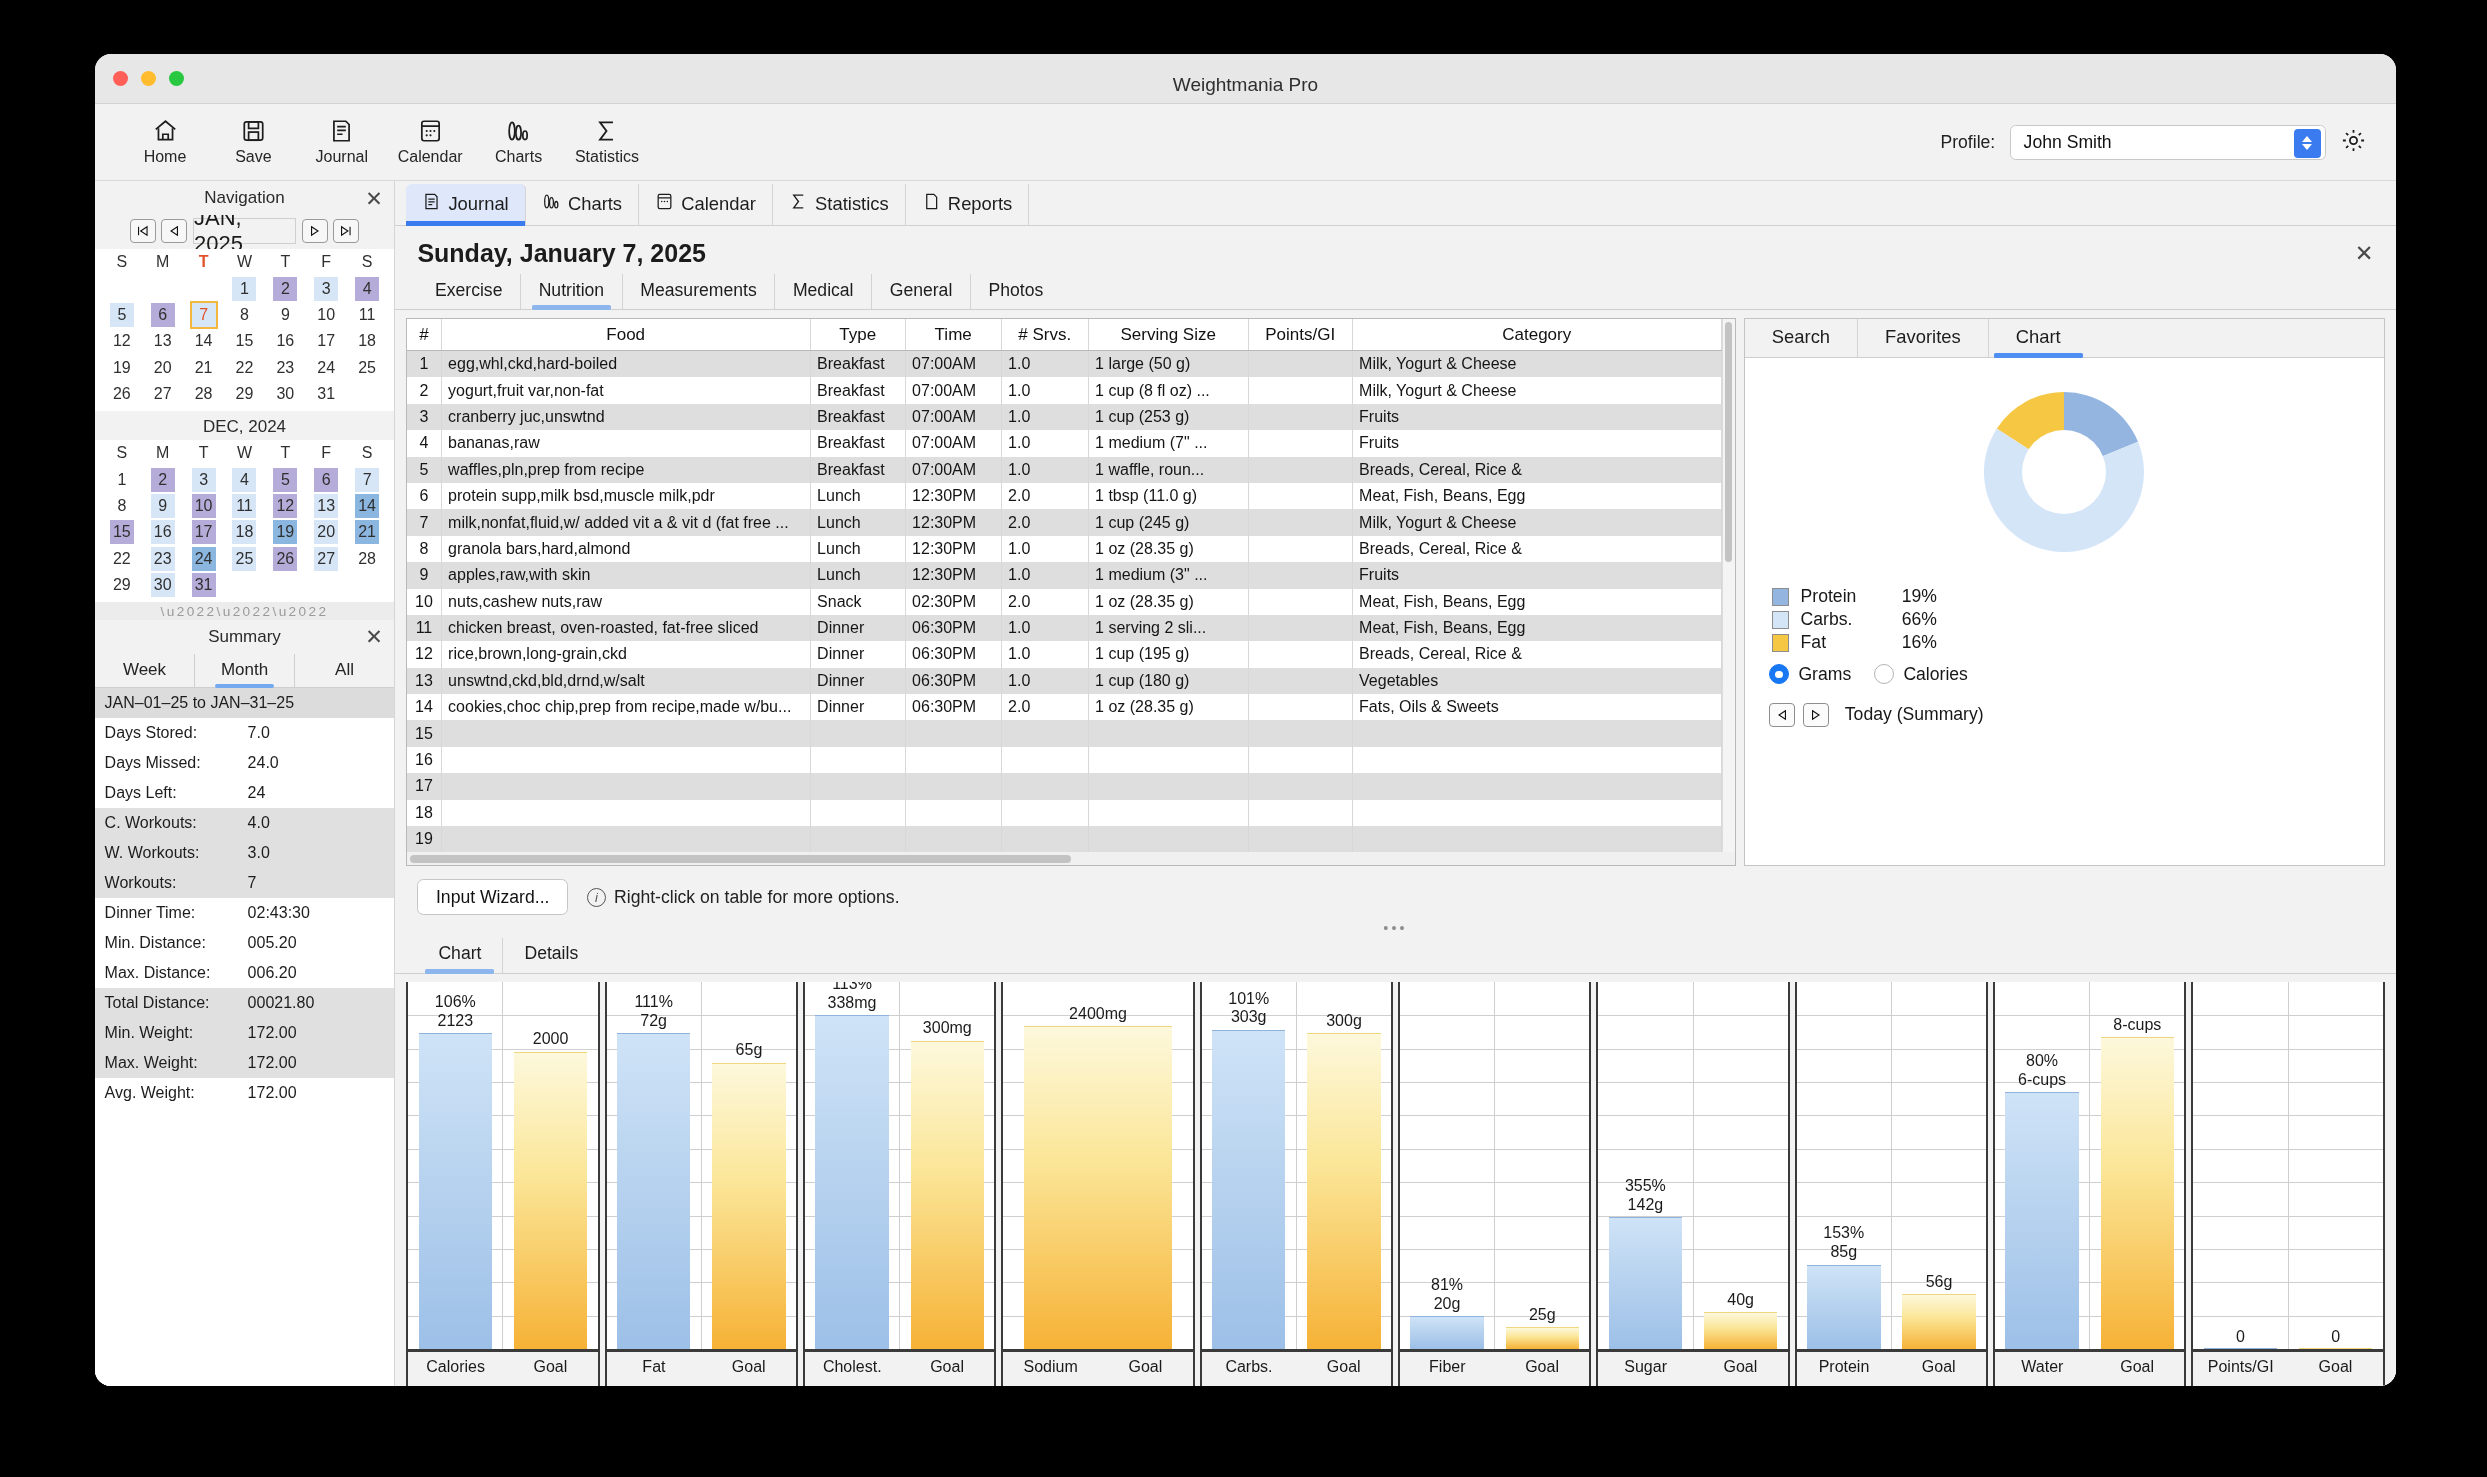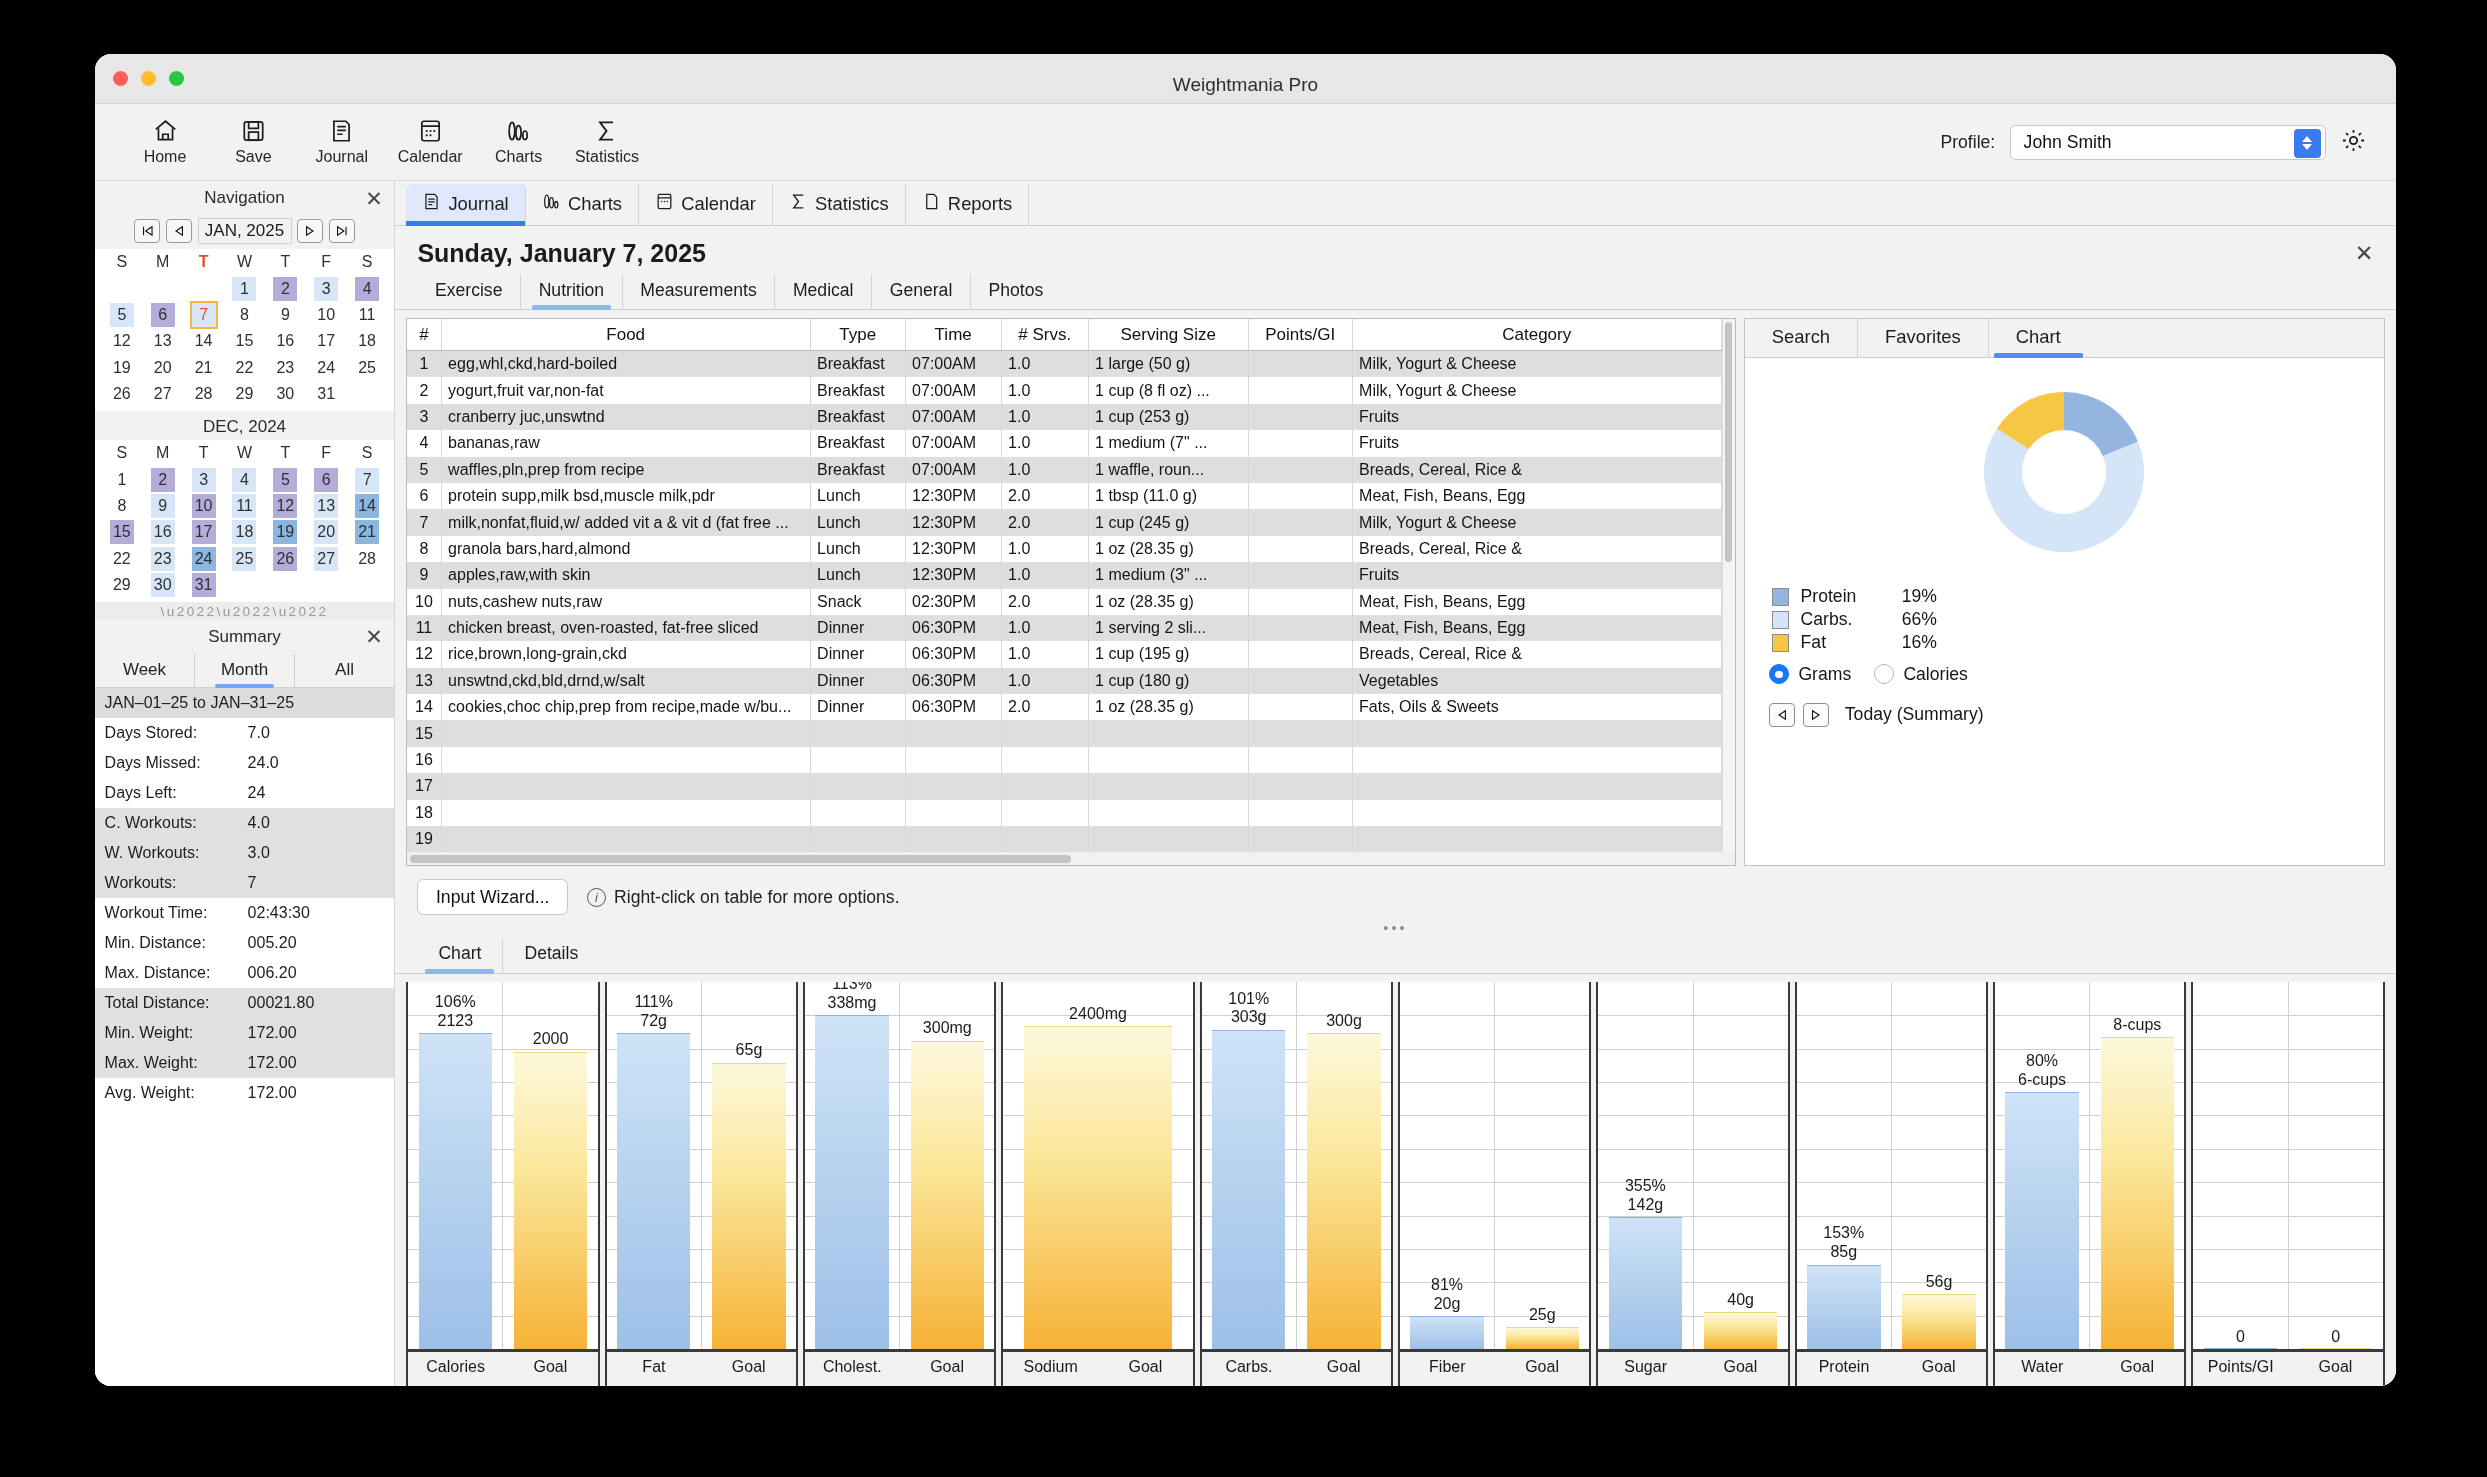--- a/index.html
+++ b/index.html
@@ -84,22 +84,22 @@
   }
   .navbar-row {
     display:flex; align-items:center; justify-content:center; gap:5.6px; padding:3.2px 0 4.8px;
     background:#f2f2f2;
   }
   .navbtn {
     width:26px;height:24px;border:0.8px solid #9a9a9a;border-radius:4px;background:#f7f7f7;
     display:flex;align-items:center;justify-content:center;font-size:12px;color:#1a1a1a;cursor:pointer;
   }
   .monthbox {
-    width:94px;height:26px;border:0.8px solid #cfcfcf;background:#f2f2f2;
-    display:flex;align-items:center;justify-content:center;font-size:17px;color:#1b1b1b;
+    width:103px;height:26px;border:0.8px solid #cfcfcf;background:#f2f2f2;
+    display:flex;align-items:center;justify-content:center;font-size:22px;color:#1b1b1b;
   }
   .cal { background:#fff; padding:0 6.4px 3.2px; }
   .cal table { border-collapse:collapse; width:100%; }
   .cal td, .cal th {
     width:14.28%; height:26.4px; text-align:center;
     font-size:16px; color:#303030; font-weight:normal;
   }
   .cal th { background:#fff; }
   .cal th.today-col { color:#e0522a; font-weight:600; }
   .cal td .c {
@@ -676,21 +676,21 @@
           </div>
           <div class="srow alt">
             <span class="k">W. Workouts:</span>
             <span class="v">3.0</span>
           </div>
           <div class="srow alt">
             <span class="k">Workouts:</span>
             <span class="v">7</span>
           </div>
           <div class="srow">
-            <span class="k">Workout Time:</span>
+            <span class="k">Dinner Time:</span>
             <span class="v">02:43:30</span>
           </div>
           <div class="srow">
             <span class="k">Min. Distance:</span>
             <span class="v">005.20</span>
           </div>
           <div class="srow">
             <span class="k">Max. Distance:</span>
             <span class="v">006.20</span>
           </div>

